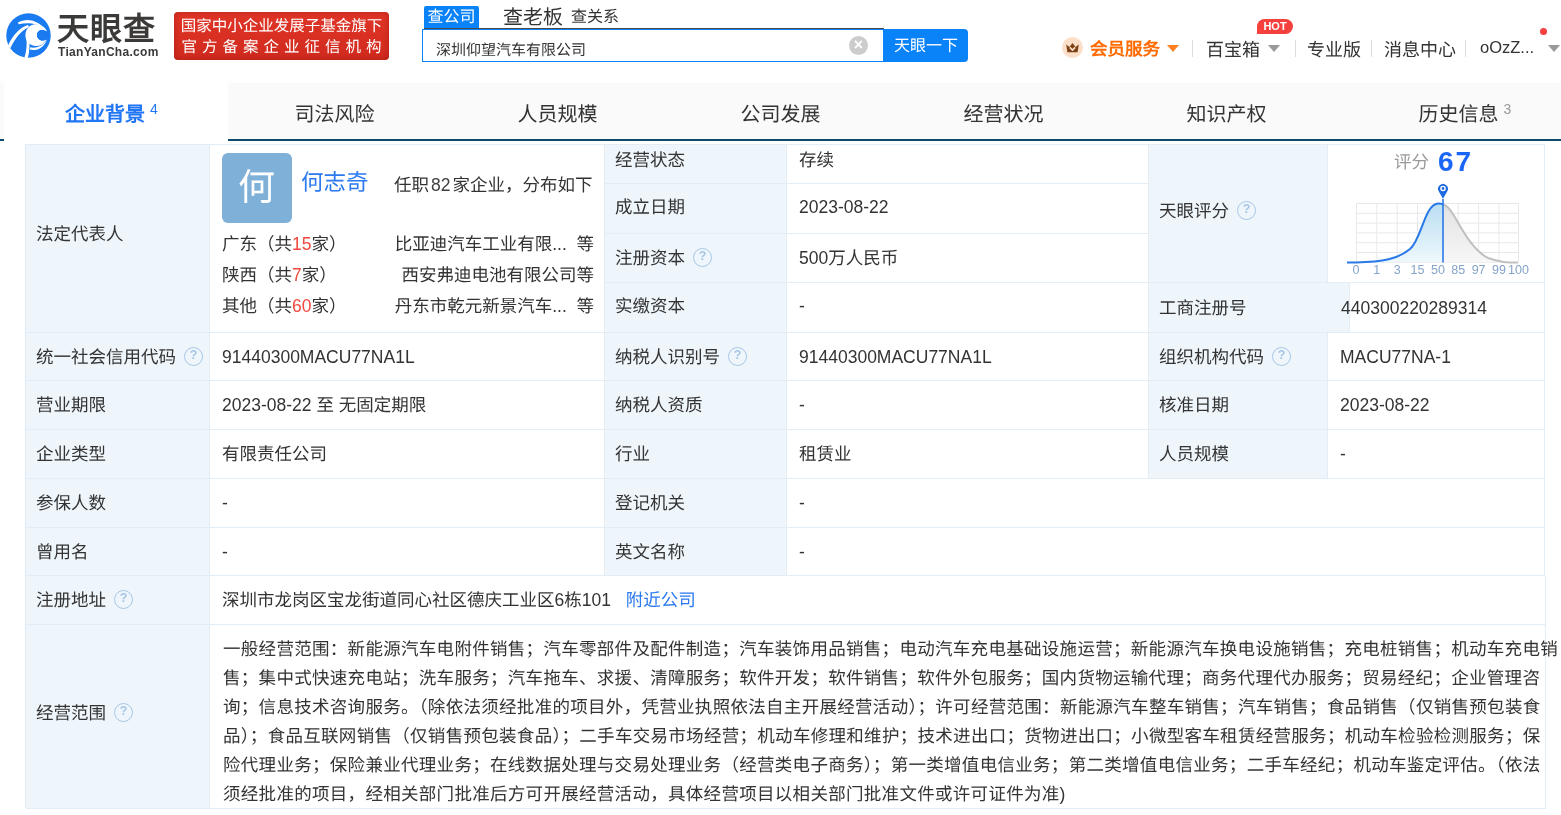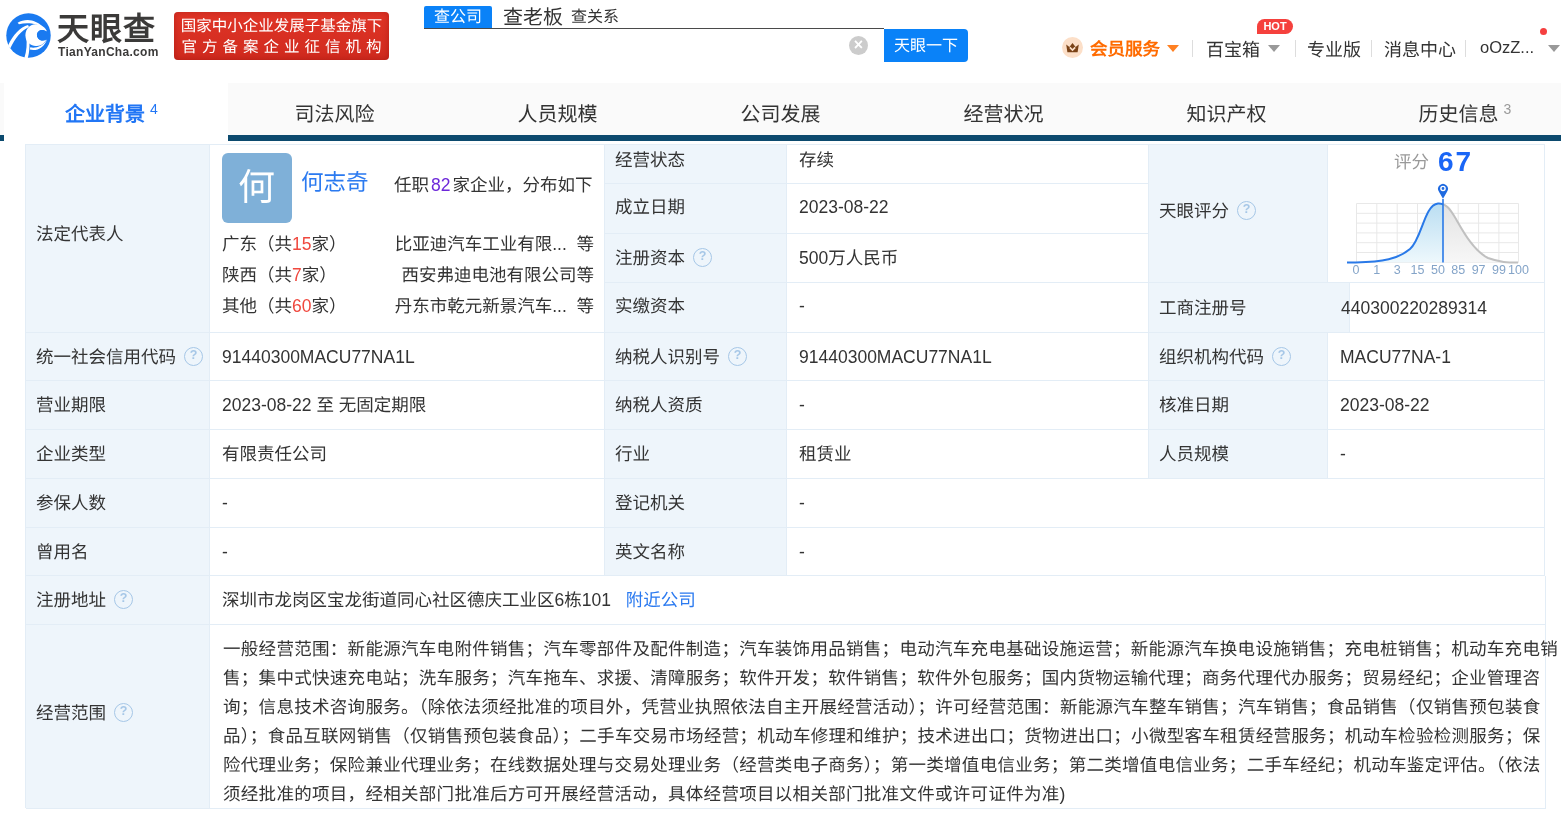--- a/index.html
+++ b/index.html
@@ -34,26 +34,29 @@
   </svg>
   <div class="abs" style="left:57px;top:15px;font-size:32px;line-height:28px;font-weight:bold;color:#3b3a39;letter-spacing:1px;">天眼查</div>
   <div class="abs" style="left:58px;top:46px;font-size:12px;line-height:13px;font-weight:bold;color:#3b3a39;letter-spacing:0.3px;">TianYanCha.com</div>
 
   <div class="abs" style="left:174px;top:12px;width:215px;height:48px;border-radius:4px;
        background:linear-gradient(180deg,#e03527 0%,#d02a1e 100%);box-shadow:inset 0 0 6px rgba(120,0,0,.35);">
     <div style="text-align:center;color:#fff;font-size:15.5px;line-height:21px;margin-top:3px;">国家中小企业发展子基金旗下</div>
     <div style="text-align:center;color:#fff;font-size:15.5px;line-height:21px;margin-top:0px;letter-spacing:5px;text-indent:5px;">官方备案企业征信机构</div>
   </div>
 
-  <div class="abs" style="left:424px;top:6px;width:68px;height:22px;background:#0a82f8;border-radius:2px 2px 0 0;
+  <div class="abs" style="left:424px;top:6px;width:55px;height:22px;background:#0a82f8;border-radius:2px 2px 0 0;
        color:#fff;font-size:16px;text-align:center;line-height:22px;">查公司</div>
   <div class="abs" style="left:503px;top:6px;font-size:20px;line-height:22px;">查老板</div>
   <div class="abs" style="left:571px;top:6px;font-size:16px;line-height:22px;">查关系</div>
   <div class="abs" style="left:424px;top:27.5px;width:460px;height:1px;background:#4a4a4a;"></div>
 
+  <div class="abs" style="left:422px;top:29px;width:462px;height:33px;border:1px solid #0a82f8;background:#fff;">
+    <div style="margin:8px 0 0 13px;font-size:15px;color:#333;">深圳仰望汽车有限公司</div>
+  </div>
   <div class="abs" style="left:849px;top:36px;width:19px;height:19px;border-radius:50%;background:#ccc;
        color:#fff;font-size:16px;font-weight:bold;text-align:center;line-height:18px;">×</div>
   <div class="abs" style="left:884px;top:29px;width:84px;height:33px;background:#0a82f8;border-radius:0 4px 4px 0;
        color:#fff;font-size:16px;text-align:center;line-height:33px;">天眼一下</div>
 
   <div class="abs" style="left:1062px;top:37px;width:21px;height:21px;border-radius:50%;background:#fcdfc8;">
     <svg width="21" height="21" viewBox="0 0 21 21">
       <path d="M4.2 7.6 L7.4 9.9 L10.5 6 L13.6 9.9 L16.8 7.6 L15.6 15.2 L5.4 15.2 Z" fill="#7a4216"></path>
       <path d="M7.8 10.4 L10.5 13 L13.2 10.4" stroke="#fcdfc8" stroke-width="1.7" fill="none"></path>
     </svg>
@@ -68,21 +71,21 @@
   <div class="abs" style="left:1295px;top:40px;width:1px;height:17px;background:#ddd;"></div>
   <div class="abs" style="left:1307px;top:38.5px;font-size:18px;line-height:23px;">专业版</div>
   <div class="abs" style="left:1371px;top:40px;width:1px;height:17px;background:#ddd;"></div>
   <div class="abs" style="left:1384px;top:38.5px;font-size:18px;line-height:23px;">消息中心</div>
   <div class="abs" style="left:1465px;top:40px;width:1px;height:17px;background:#ddd;"></div>
   <div class="abs" style="left:1480px;top:36px;font-size:16.5px;line-height:22px;">oOzZ...</div>
   <div class="abs" style="left:1540px;top:28px;width:7px;height:7px;border-radius:50%;background:#f53f3f;"></div>
   <div class="abs" style="left:1548px;top:45px;width:0;height:0;border:6px solid transparent;border-top:7px solid #999;"></div>
 </div>
 
-<div id="nav" class="abs" style="left:0;top:83px;width:1561px;height:58px;background:#fafafa;border-bottom:6px solid #0c4a6e;">
+<div id="nav" class="abs" style="left:0;top:83px;width:1561px;height:58px;background:#fafafa;border-bottom:2px solid #0c4a6e;">
   <div class="abs" style="left:4px;top:0;width:224px;height:58px;background:#fff;"></div>
   <div class="abs" style="left:0;top:0;width:223px;height:58px;text-align:center;line-height:63px;">
     <span style="color:#2176f5;font-weight:bold;font-size:20px;">企业背景</span><span style="color:#2176f5;font-size:14px;line-height:14px;vertical-align:7px;margin-left:5px;">4</span>
   </div>
   <div class="abs" style="left:223px;top:0;width:223px;height:58px;text-align:center;line-height:63px;font-size:20px;">司法风险</div>
   <div class="abs" style="left:446px;top:0;width:223px;height:58px;text-align:center;line-height:63px;font-size:20px;">人员规模</div>
   <div class="abs" style="left:669px;top:0;width:223px;height:58px;text-align:center;line-height:63px;font-size:20px;">公司发展</div>
   <div class="abs" style="left:892px;top:0;width:223px;height:58px;text-align:center;line-height:63px;font-size:20px;">经营状况</div>
   <div class="abs" style="left:1115px;top:0;width:223px;height:58px;text-align:center;line-height:63px;font-size:20px;">知识产权</div>
   <div class="abs" style="left:1338px;top:0;width:223px;height:58px;text-align:center;line-height:63px;">
@@ -92,21 +95,21 @@
 
 <div id="table" class="abs" style="left:25px;top:144px;width:1520px;height:664px;border-top:1px solid #e3edf6;border-left:1px solid #e3edf6;">
 
   <div class="abs lbl cellborder" style="left:0;top:0;width:184px;height:188px;">
     <div style="margin:75px 0 0 10px;">法定代表人</div>
   </div>
   <div class="abs cellborder" style="left:184px;top:0;width:395px;height:188px;">
     <div class="abs" style="left:11.5px;top:8px;width:70px;height:70px;border-radius:6px;background:#7fb0d8;
          color:#fff;font-size:37px;text-align:center;line-height:70px;">何</div>
     <div class="abs" style="left:91px;top:22px;font-size:22.5px;line-height:31px;color:#2b7af0;">何志奇</div>
-    <div class="abs" style="left:184px;top:27px;font-size:17.5px;line-height:26px;">任职<span style="color:#6d28d9;margin:0 2px;">82</span>家企业，分布如下</div>
+    <div class="abs" style="left:184px;top:27px;font-size:17.5px;line-height:26px;">任职<span style="color:#404040;margin:0 2px;">82</span>家企业，分布如下</div>
     <div class="abs" style="left:12px;top:84px;width:372px;font-size:17.5px;line-height:31px;">
       <div style="display:flex;">
           <span>广东（共<span style="color:#f0483e;">15</span>家）</span>
           <span style="margin-left:auto;">比亚迪汽车工业有限...&nbsp;&nbsp;等</span>
         </div>
       <div style="display:flex;">
           <span>陕西（共<span style="color:#f0483e;">7</span>家）</span>
           <span style="margin-left:auto;">西安弗迪电池有限公司等</span>
         </div>
       <div style="display:flex;">

